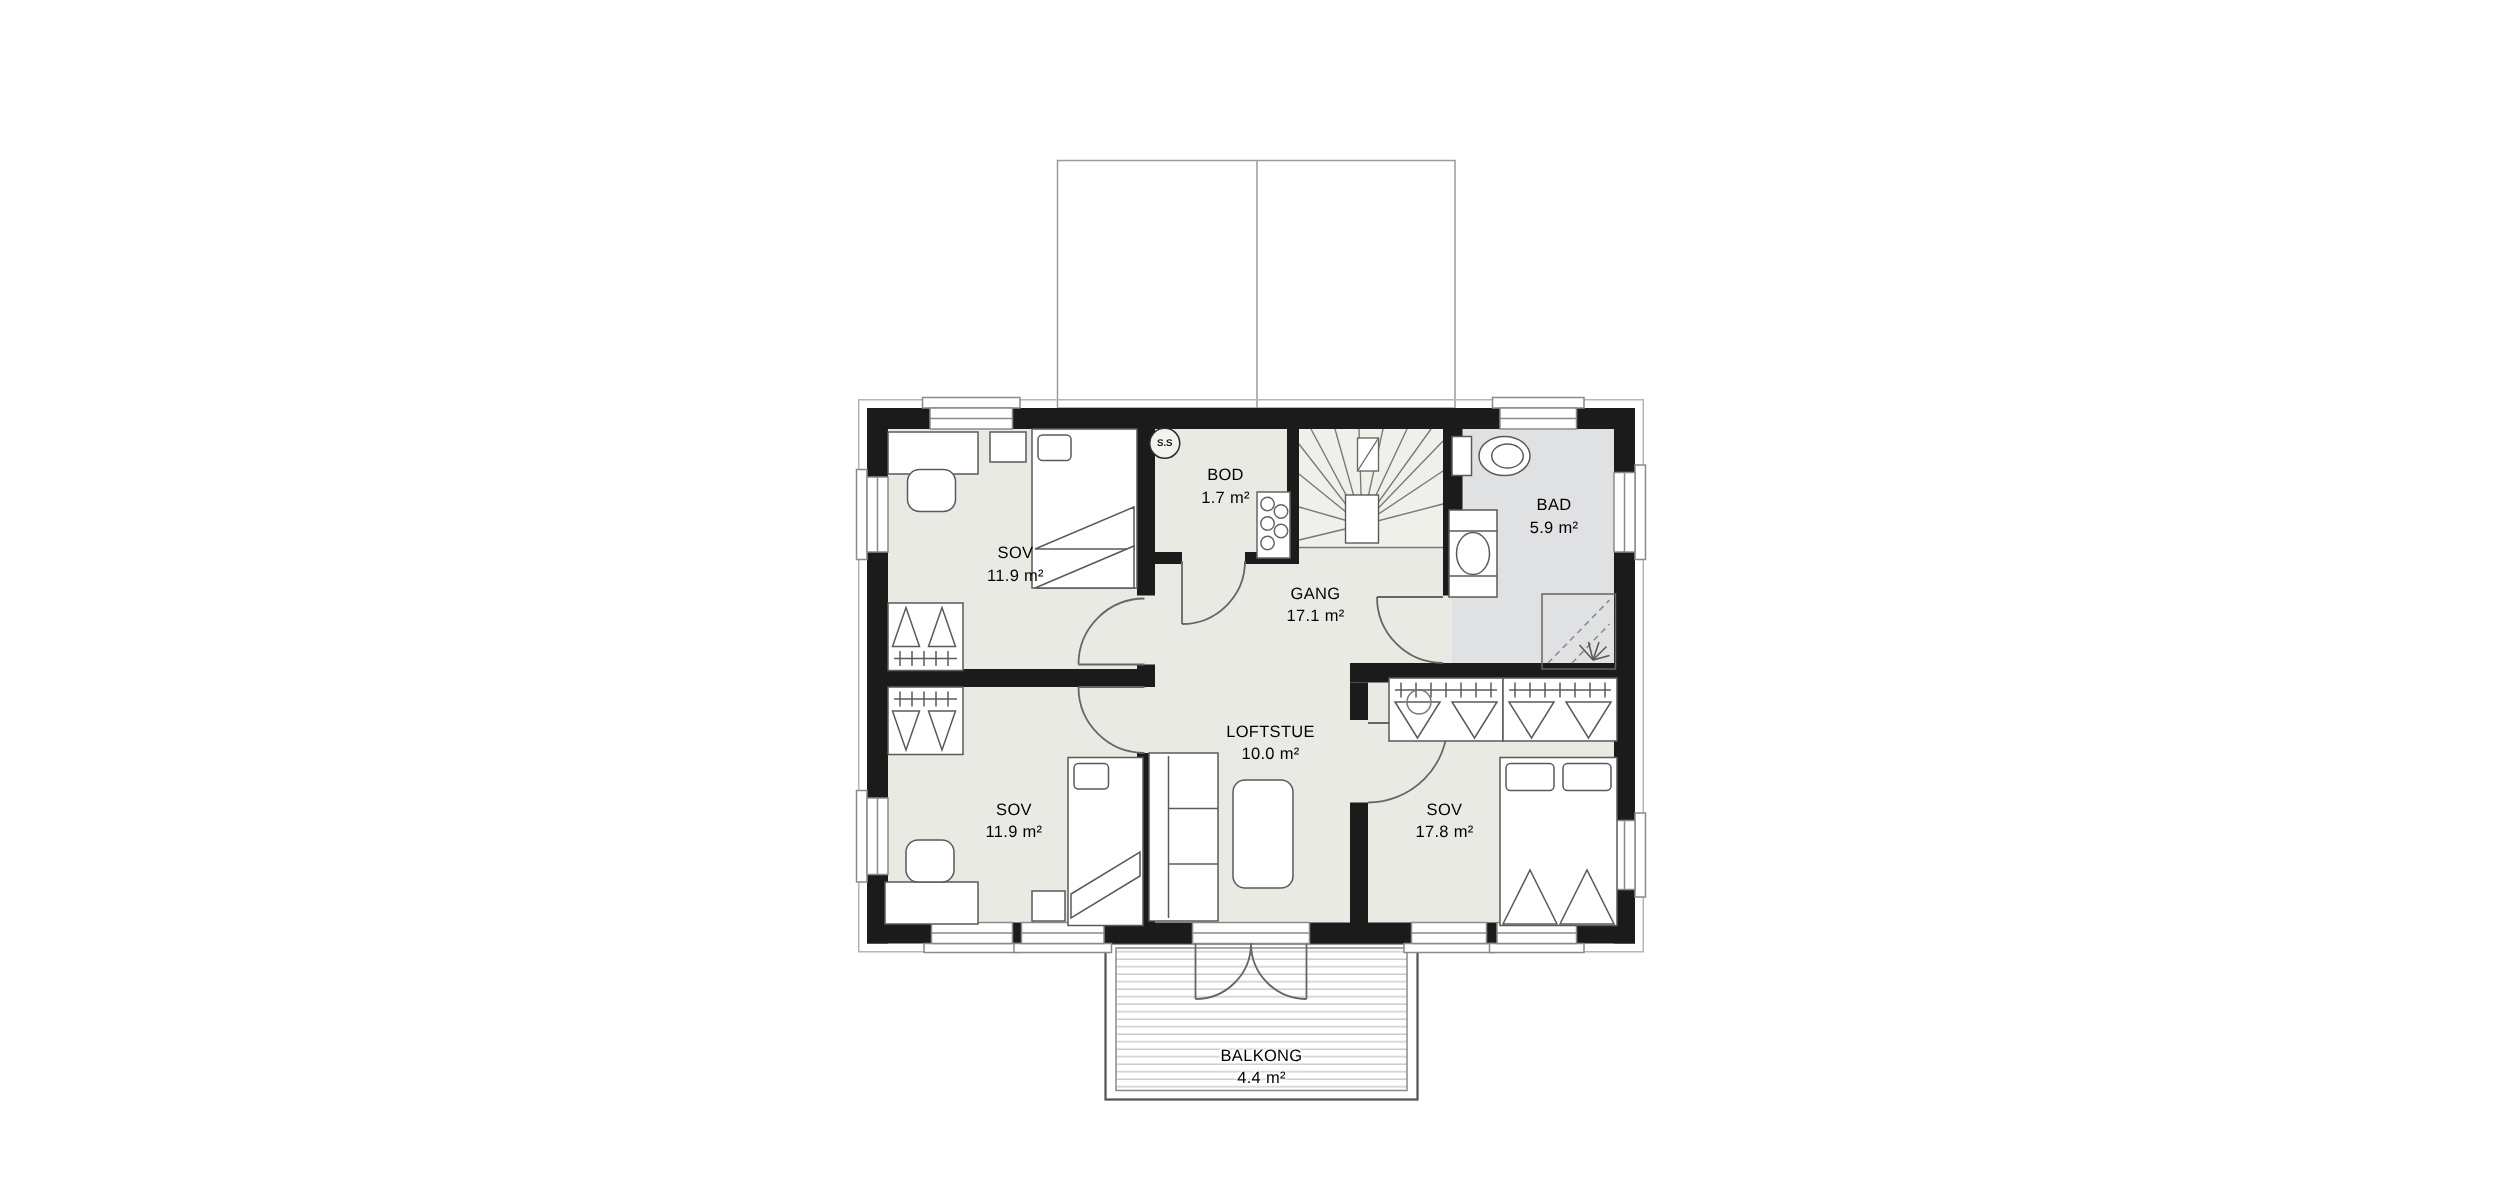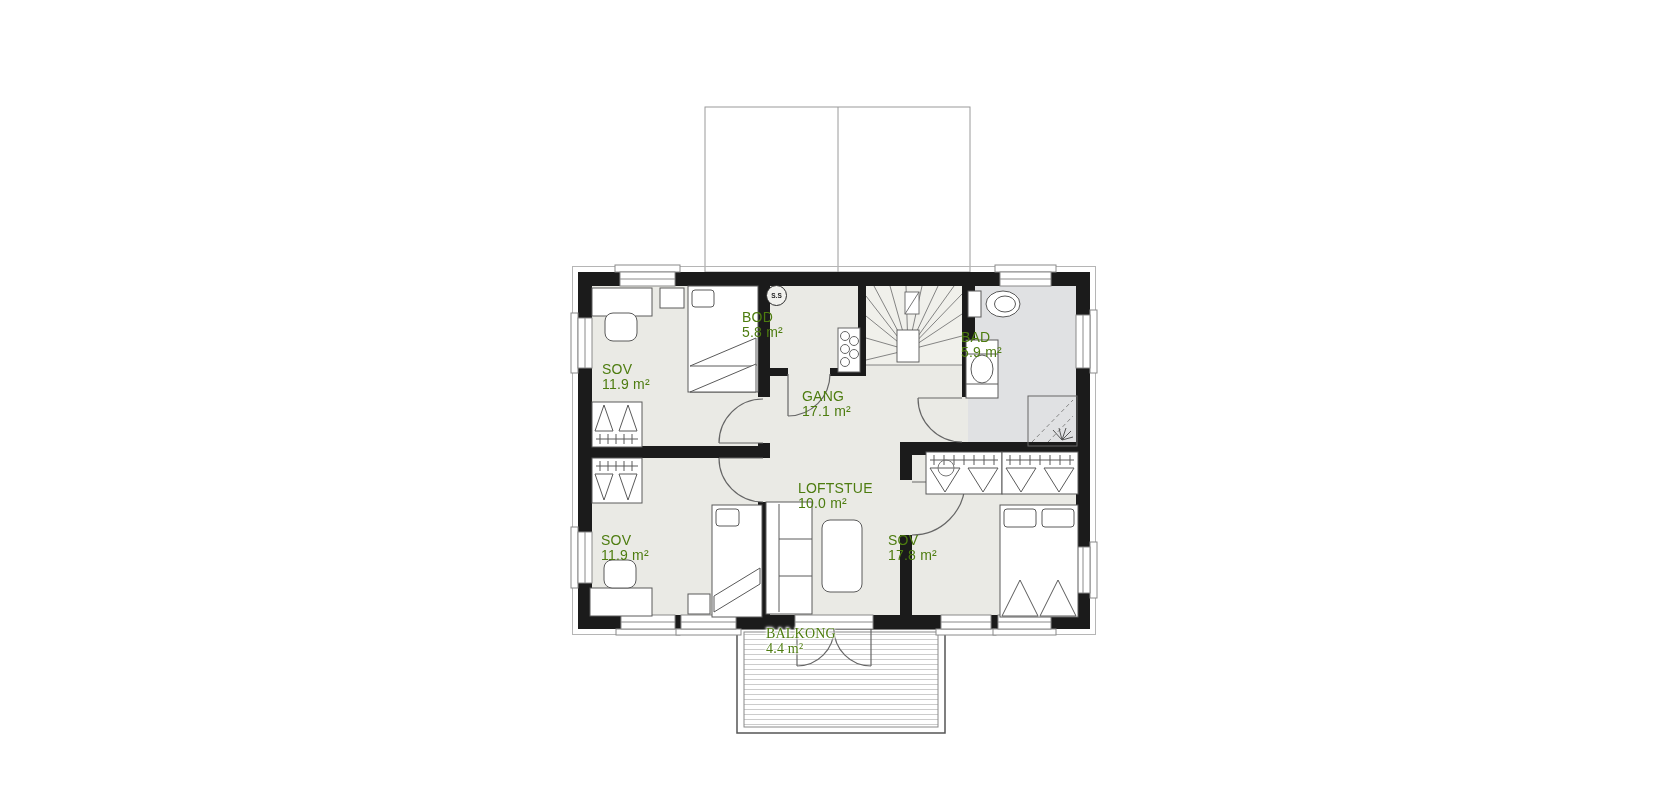--- a/index.html
+++ b/index.html
@@ -1,20 +1,20 @@
 <!DOCTYPE html>
 <html><head>
 <meta charset="utf-8">
 <style>
   html,body{margin:0;padding:0;background:#ffffff;}
   .stage{position:relative;width:1670px;height:800px;background:#ffffff;overflow:hidden;
          font-family:"Liberation Sans", sans-serif;}
   .stage svg{position:absolute;left:0;top:0;z-index:1;}
-  .rlabel{position:absolute;z-index:2;width:150px;margin-left:-75px;
-          font-size:14px;line-height:14.5px;color:#4d7c0f;letter-spacing:0.2px;}
+  .rlabel{position:absolute;z-index:2;width:150px;margin-left:-75px;text-align:center;
+          font-size:11px;line-height:14.5px;color:#000000;letter-spacing:0.2px;}
   .rlabel .rname{white-space:nowrap;}
   .rlabel .rarea{white-space:nowrap;}
   .halo{text-shadow:0 0 2px #fff,0 0 3px #fff,0 0 4px #fff,1px 1px 2px #fff,-1px -1px 2px #fff;}
   .ssmark{position:absolute;z-index:3;left:766px;top:285px;width:19px;height:19px;border-radius:50%;
           border:1.6px solid #2b2b2b;background:#f2f2ee;display:flex;align-items:center;justify-content:center;
           font-size:6.5px;font-weight:bold;color:#1c1c1c;letter-spacing:0;}
 </style>
 </head>
 <body>
 
@@ -282,43 +282,43 @@
     </g>
   </g>
 </svg>
 
   <div class="rlabel" style="left:677px;top:362px;">
     <div class="rname">SOV</div>
     <div class="rarea">11.9 m²</div>
   </div>
   <div class="rlabel" style="left:817px;top:310px;">
     <div class="rname">BOD</div>
-    <div class="rarea">5.8 m²</div>
+    <div class="rarea">1.7 m²</div>
   </div>
   <div class="rlabel" style="left:1036px;top:330px;">
     <div class="rname">BAD</div>
     <div class="rarea">5.9 m²</div>
   </div>
   <div class="rlabel" style="left:877px;top:389px;">
     <div class="rname">GANG</div>
     <div class="rarea">17.1 m²</div>
   </div>
   <div class="rlabel" style="left:676px;top:533px;">
     <div class="rname">SOV</div>
     <div class="rarea">11.9 m²</div>
   </div>
-  <div class="rlabel" style="left:873px;top:481px;">
+  <div class="rlabel" style="left:847px;top:481px;">
     <div class="rname">LOFTSTUE</div>
     <div class="rarea">10.0 m²</div>
   </div>
   <div class="rlabel" style="left:963px;top:533px;">
     <div class="rname">SOV</div>
     <div class="rarea">17.8 m²</div>
   </div>
-  <div class="rlabel halo" style="left:841px;top:627px;font-family:Liberation Serif, serif;">
+  <div class="rlabel halo" style="left:841px;top:697px;">
     <div class="rname">BALKONG</div>
     <div class="rarea">4.4 m²</div>
   </div>
 
   <div class="ssmark">
     <span>S.S</span>
   </div>
 
 </div>
 

